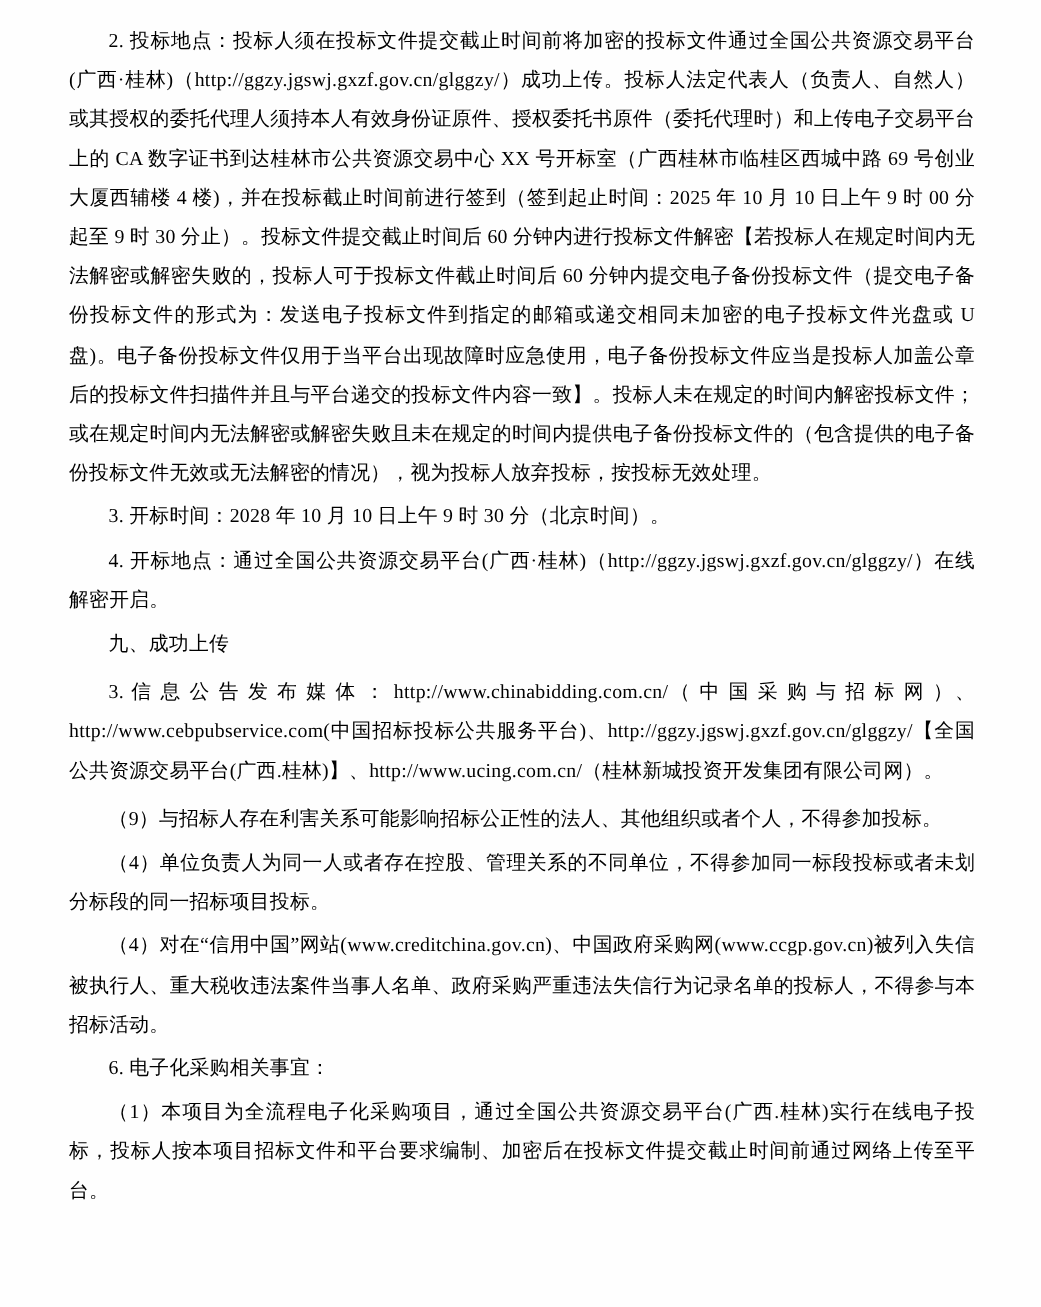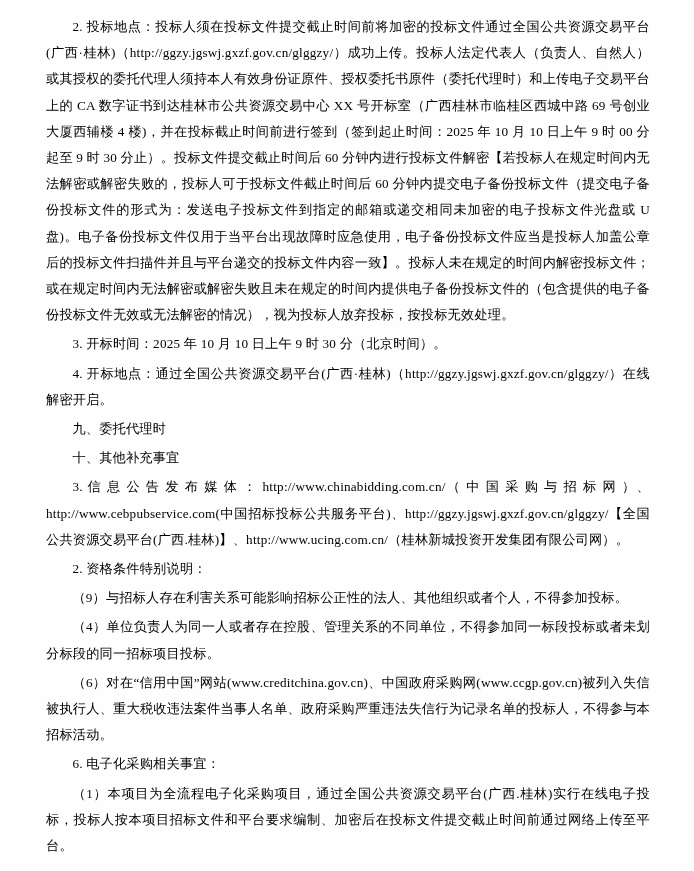--- a/index.html
+++ b/index.html
@@ -40,54 +40,52 @@
 </style>
 </head>
 <body>
 
 <div class="page">
 
   <div class="para indent block">2. 投标地点：投标人须在投标文件提交截止时间前将加密的投标文件通过全国公共资源交易平台(广西·桂林)（http://ggzy.jgswj.gxzf.gov.cn/glggzy/）成功上传。投标人法定代表人（负责人、自然人）或其授权的委托代理人须持本人有效身份证原件、授权委托书原件（委托代理时）和上传电子交易平台上的 CA 数字证书到达桂林市公共资源交易中心 XX 号开标室（广西桂林市临桂区西城中路 69 号创业大厦西辅楼 4 楼)，并在投标截止时间前进行签到（签到起止时间：2025 年 10 月 10 日上午 9 时 00 分起至 9 时 30 分止）。投标文件提交截止时间后 60 分钟内进行投标文件解密【若投标人在规定时间内无法解密或解密失败的，投标人可于投标文件截止时间后 60 分钟内提交电子备份投标文件（提交电子备份投标文件的形式为：发送电子投标文件到指定的邮箱或递交相同未加密的电子投标文件光盘或 U 盘)。电子备份投标文件仅用于当平台出现故障时应急使用，电子备份投标文件应当是投标人加盖公章后的投标文件扫描件并且与平台递交的投标文件内容一致】。投标人未在规定的时间内解密投标文件；或在规定时间内无法解密或解密失败且未在规定的时间内提供电子备份投标文件的（包含提供的电子备份投标文件无效或无法解密的情况），视为投标人放弃投标，按投标无效处理。</div>
 
   <div class="spacer-sm"></div>
 
-  <div class="para indent block">3. 开标时间：2025 年 10 月 10 日上午 9 时 30 分（北京时间）。</div>
+  <div class="para indent block">3. 开标时间：2028 年 10 月 10 日上午 9 时 30 分（北京时间）。</div>
 
   <div class="spacer-sm"></div>
 
   <div class="para indent block">4. 开标地点：通过全国公共资源交易平台(广西·桂林)（http://ggzy.jgswj.gxzf.gov.cn/glggzy/）在线解密开启。</div>
 
   <div class="spacer-sm"></div>
 
-  <div class="para indent block">九、委托代理时</div>
+  <div class="para indent block">九、成功上传</div>
 
 
   <div class="spacer-sm"></div>
 
-  <div class="para indent block">十、其他补充事宜</div>
 
   <div class="spacer-sm"></div>
 
   <div class="para indent block">3. 信 息 公 告 发 布 媒 体 ： http://www.chinabidding.com.cn/（ 中 国 采 购 与 招 标 网 ）、http://www.cebpubservice.com(中国招标投标公共服务平台)、http://ggzy.jgswj.gxzf.gov.cn/glggzy/【全国公共资源交易平台(广西.桂林)】、http://www.ucing.com.cn/（桂林新城投资开发集团有限公司网）。</div>
 
   <div class="spacer-sm"></div>
 
-  <div class="para indent block">2. 资格条件特别说明：</div>
 
   <div class="spacer-sm"></div>
 
   <div class="para indent block">（9）与招标人存在利害关系可能影响招标公正性的法人、其他组织或者个人，不得参加投标。</div>
 
   <div class="spacer-sm"></div>
 
   <div class="para indent block">（4）单位负责人为同一人或者存在控股、管理关系的不同单位，不得参加同一标段投标或者未划分标段的同一招标项目投标。</div>
 
   <div class="spacer-sm"></div>
 
-  <div class="para indent block">（6）对在“信用中国”网站(www.creditchina.gov.cn)、中国政府采购网(www.ccgp.gov.cn)被列入失信被执行人、重大税收违法案件当事人名单、政府采购严重违法失信行为记录名单的投标人，不得参与本招标活动。</div>
+  <div class="para indent block">（4）对在“信用中国”网站(www.creditchina.gov.cn)、中国政府采购网(www.ccgp.gov.cn)被列入失信被执行人、重大税收违法案件当事人名单、政府采购严重违法失信行为记录名单的投标人，不得参与本招标活动。</div>
 
   <div class="spacer-sm"></div>
 
   <div class="para indent block">6. 电子化采购相关事宜：</div>
 
   <div class="spacer-sm"></div>
 
   <div class="para indent block">（1）本项目为全流程电子化采购项目，通过全国公共资源交易平台(广西.桂林)实行在线电子投标，投标人按本项目招标文件和平台要求编制、加密后在投标文件提交截止时间前通过网络上传至平台。</div>
 
 </div>

